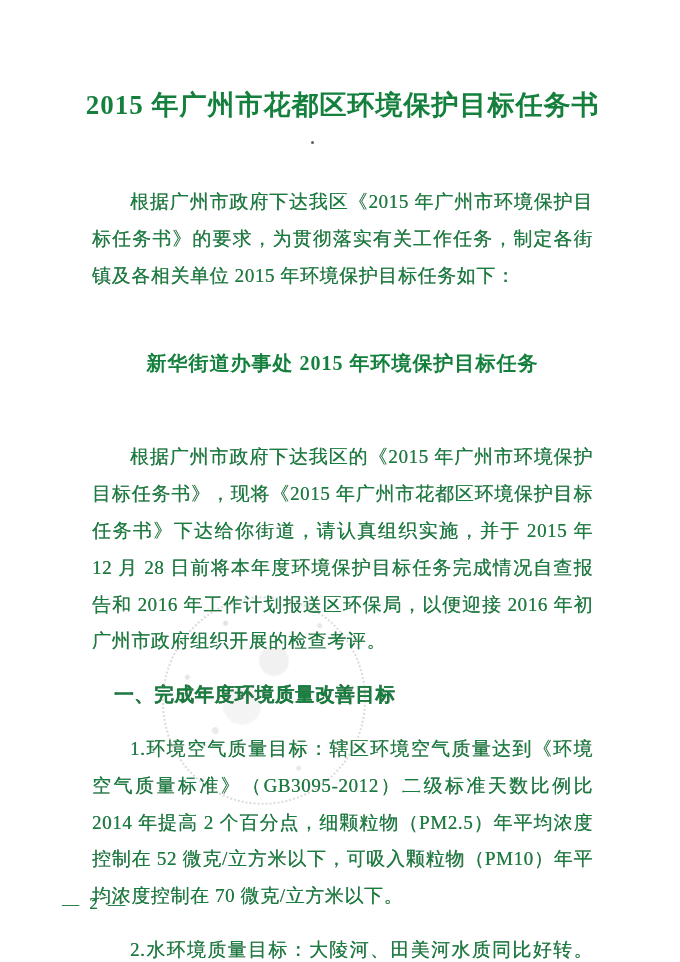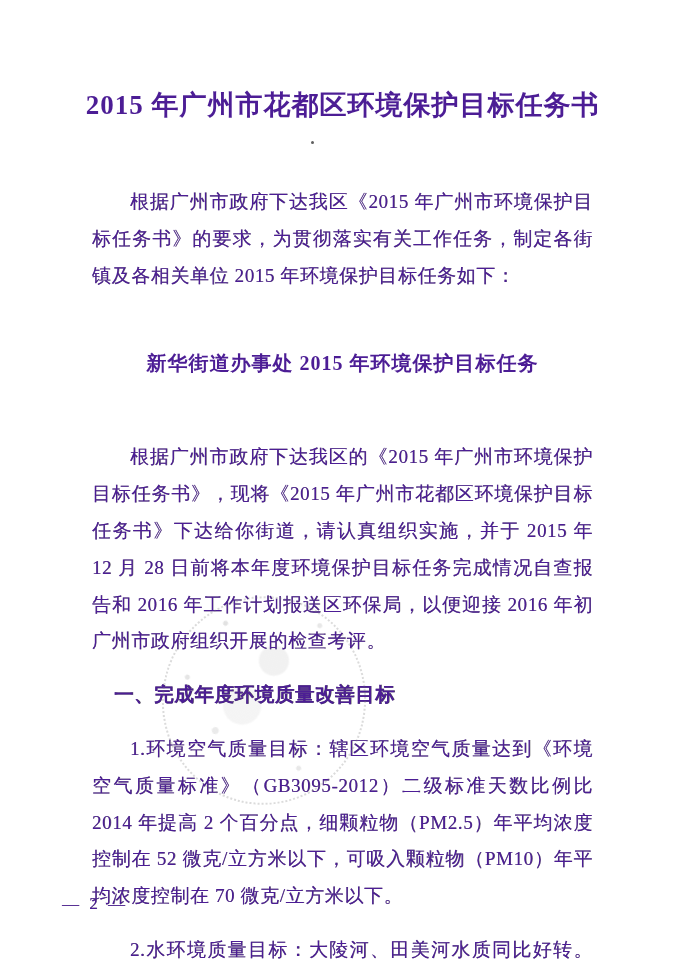--- a/index.html
+++ b/index.html
@@ -8,21 +8,21 @@
     background: #e8e8e8;
   }
   .page {
     position: relative;
     width: 680px;
     height: 962px;
     margin: 0 auto;
     background: #ffffff;
     overflow: hidden;
     font-family: "Liberation Serif", "DejaVu Serif", serif;
-    color: #4c1d95;
+    color: #15803d;
   }
   .content {
     padding: 0 70px 0 75px;
     filter: blur(0.25px);
   }
   .doc-title {
     margin: 0;
     padding-top: 88px;
     text-align: center;
     font-size: 27px;

